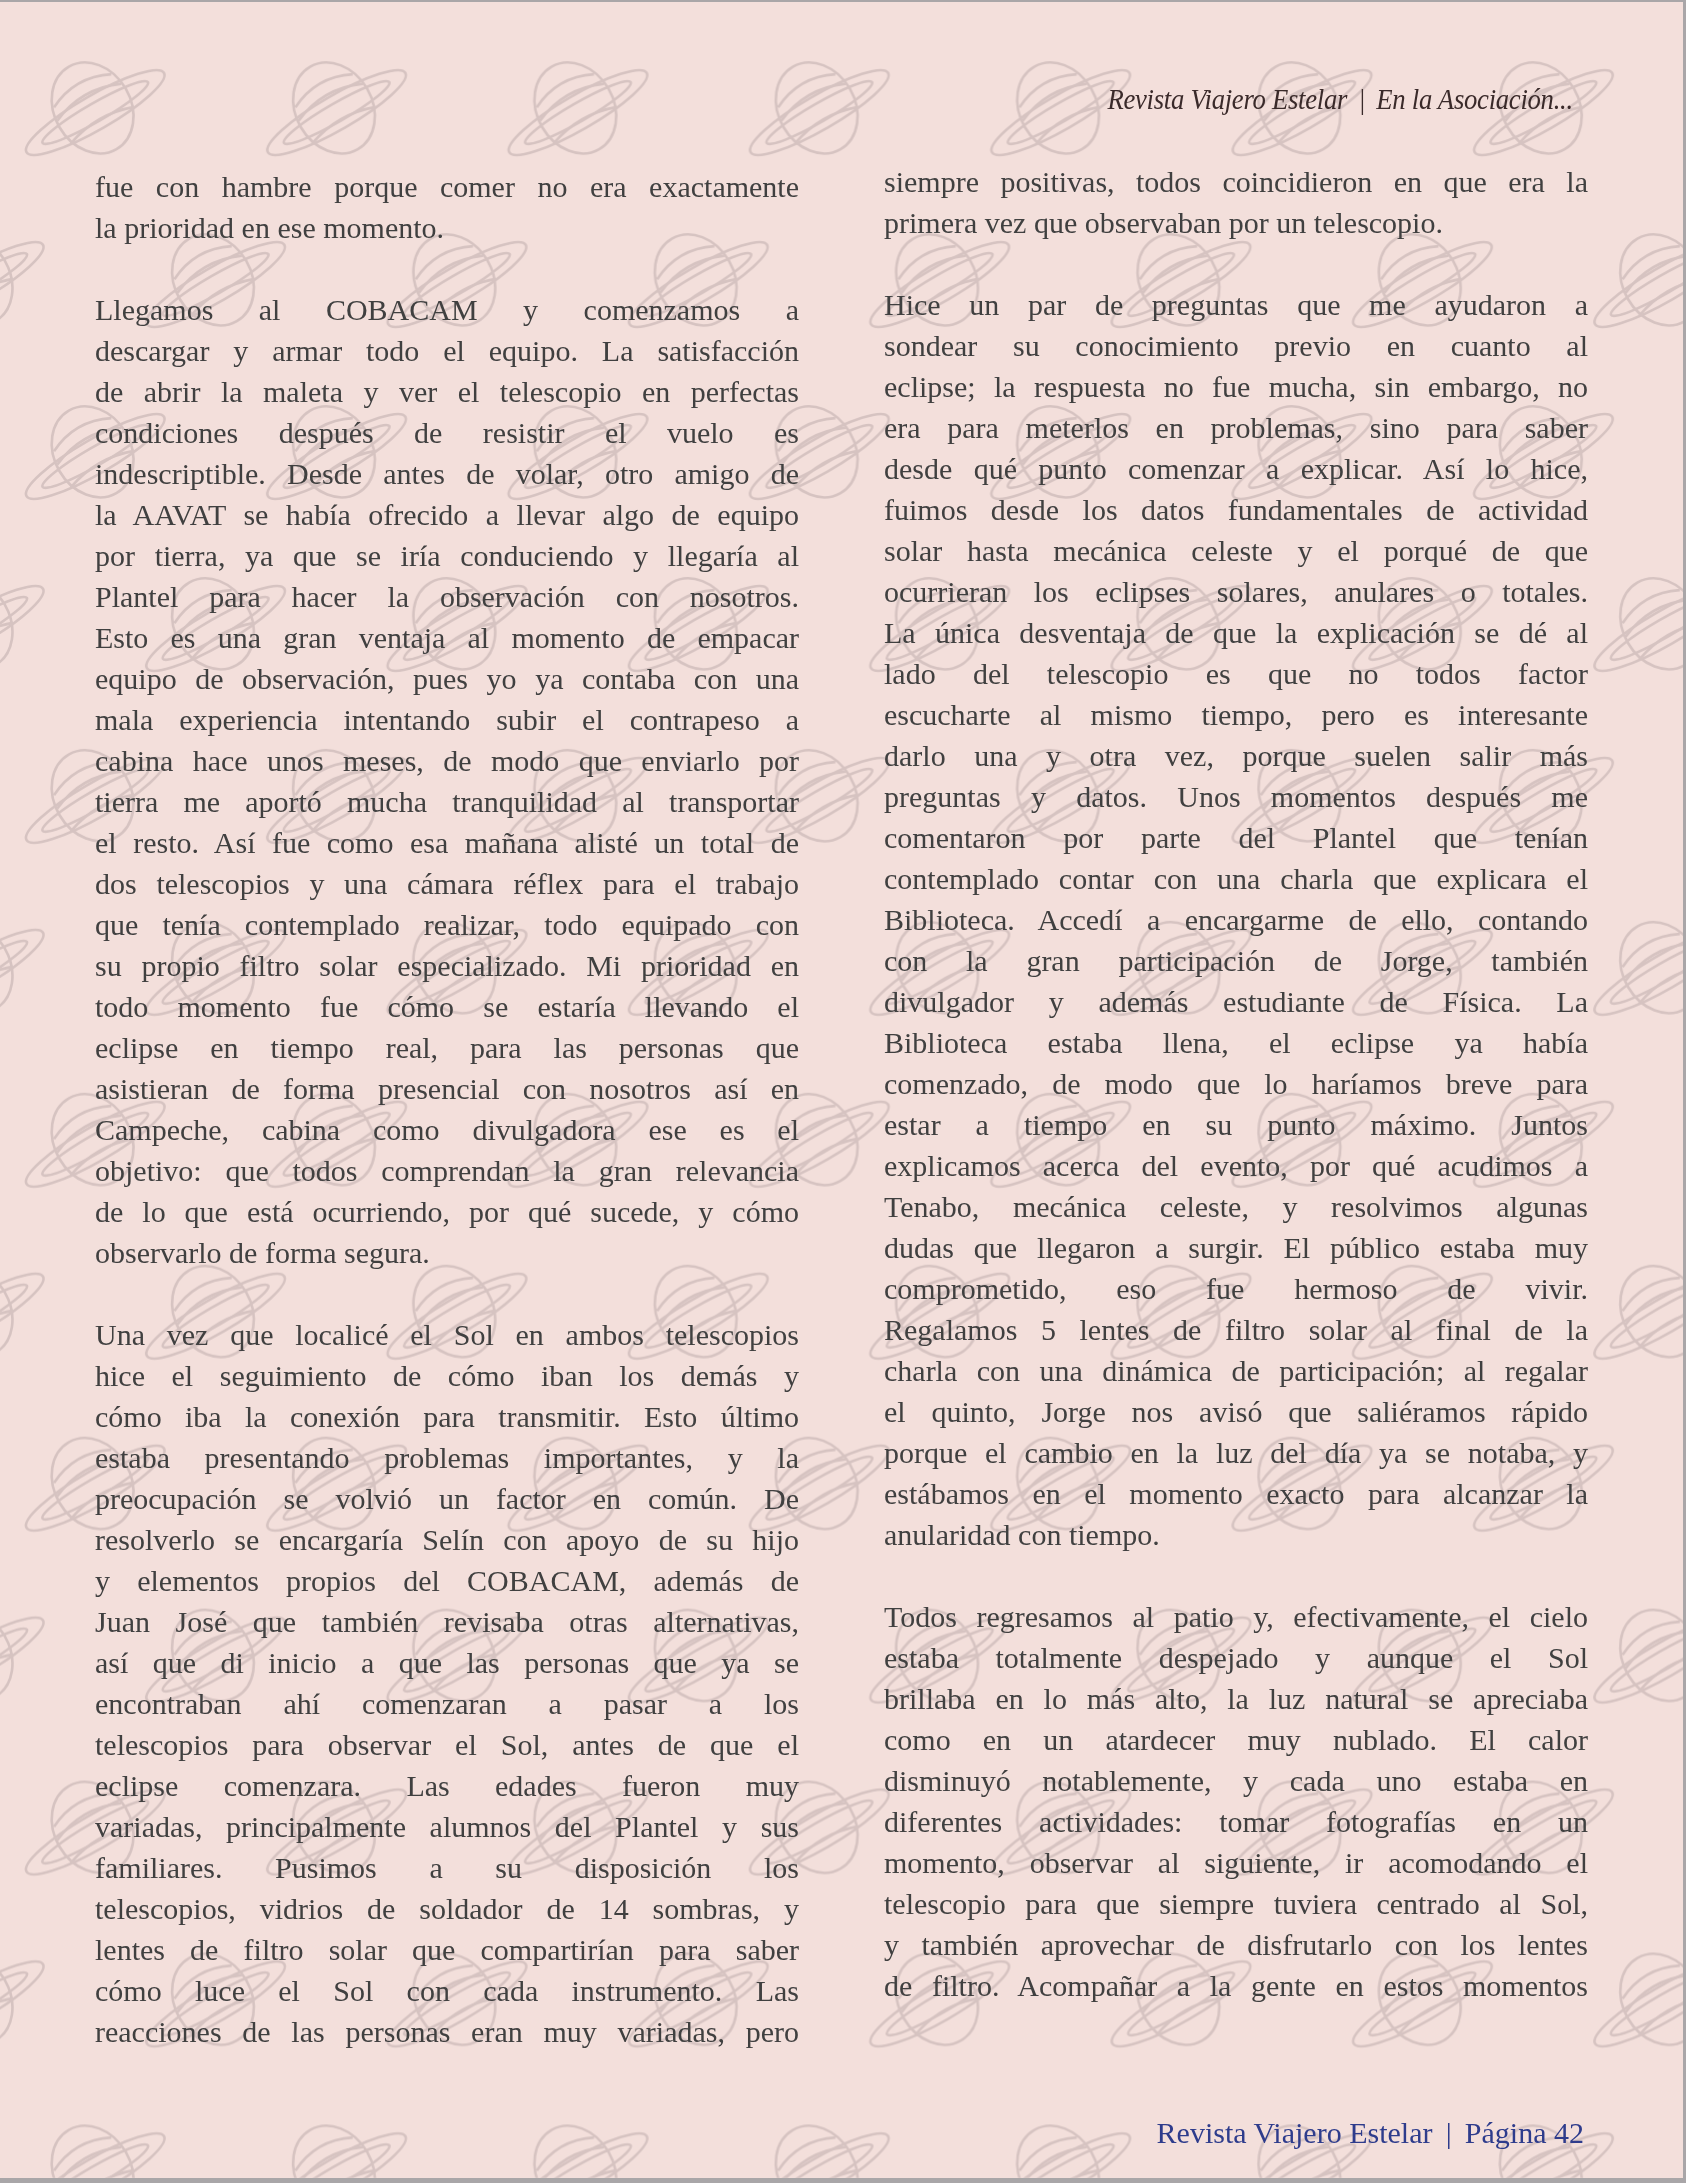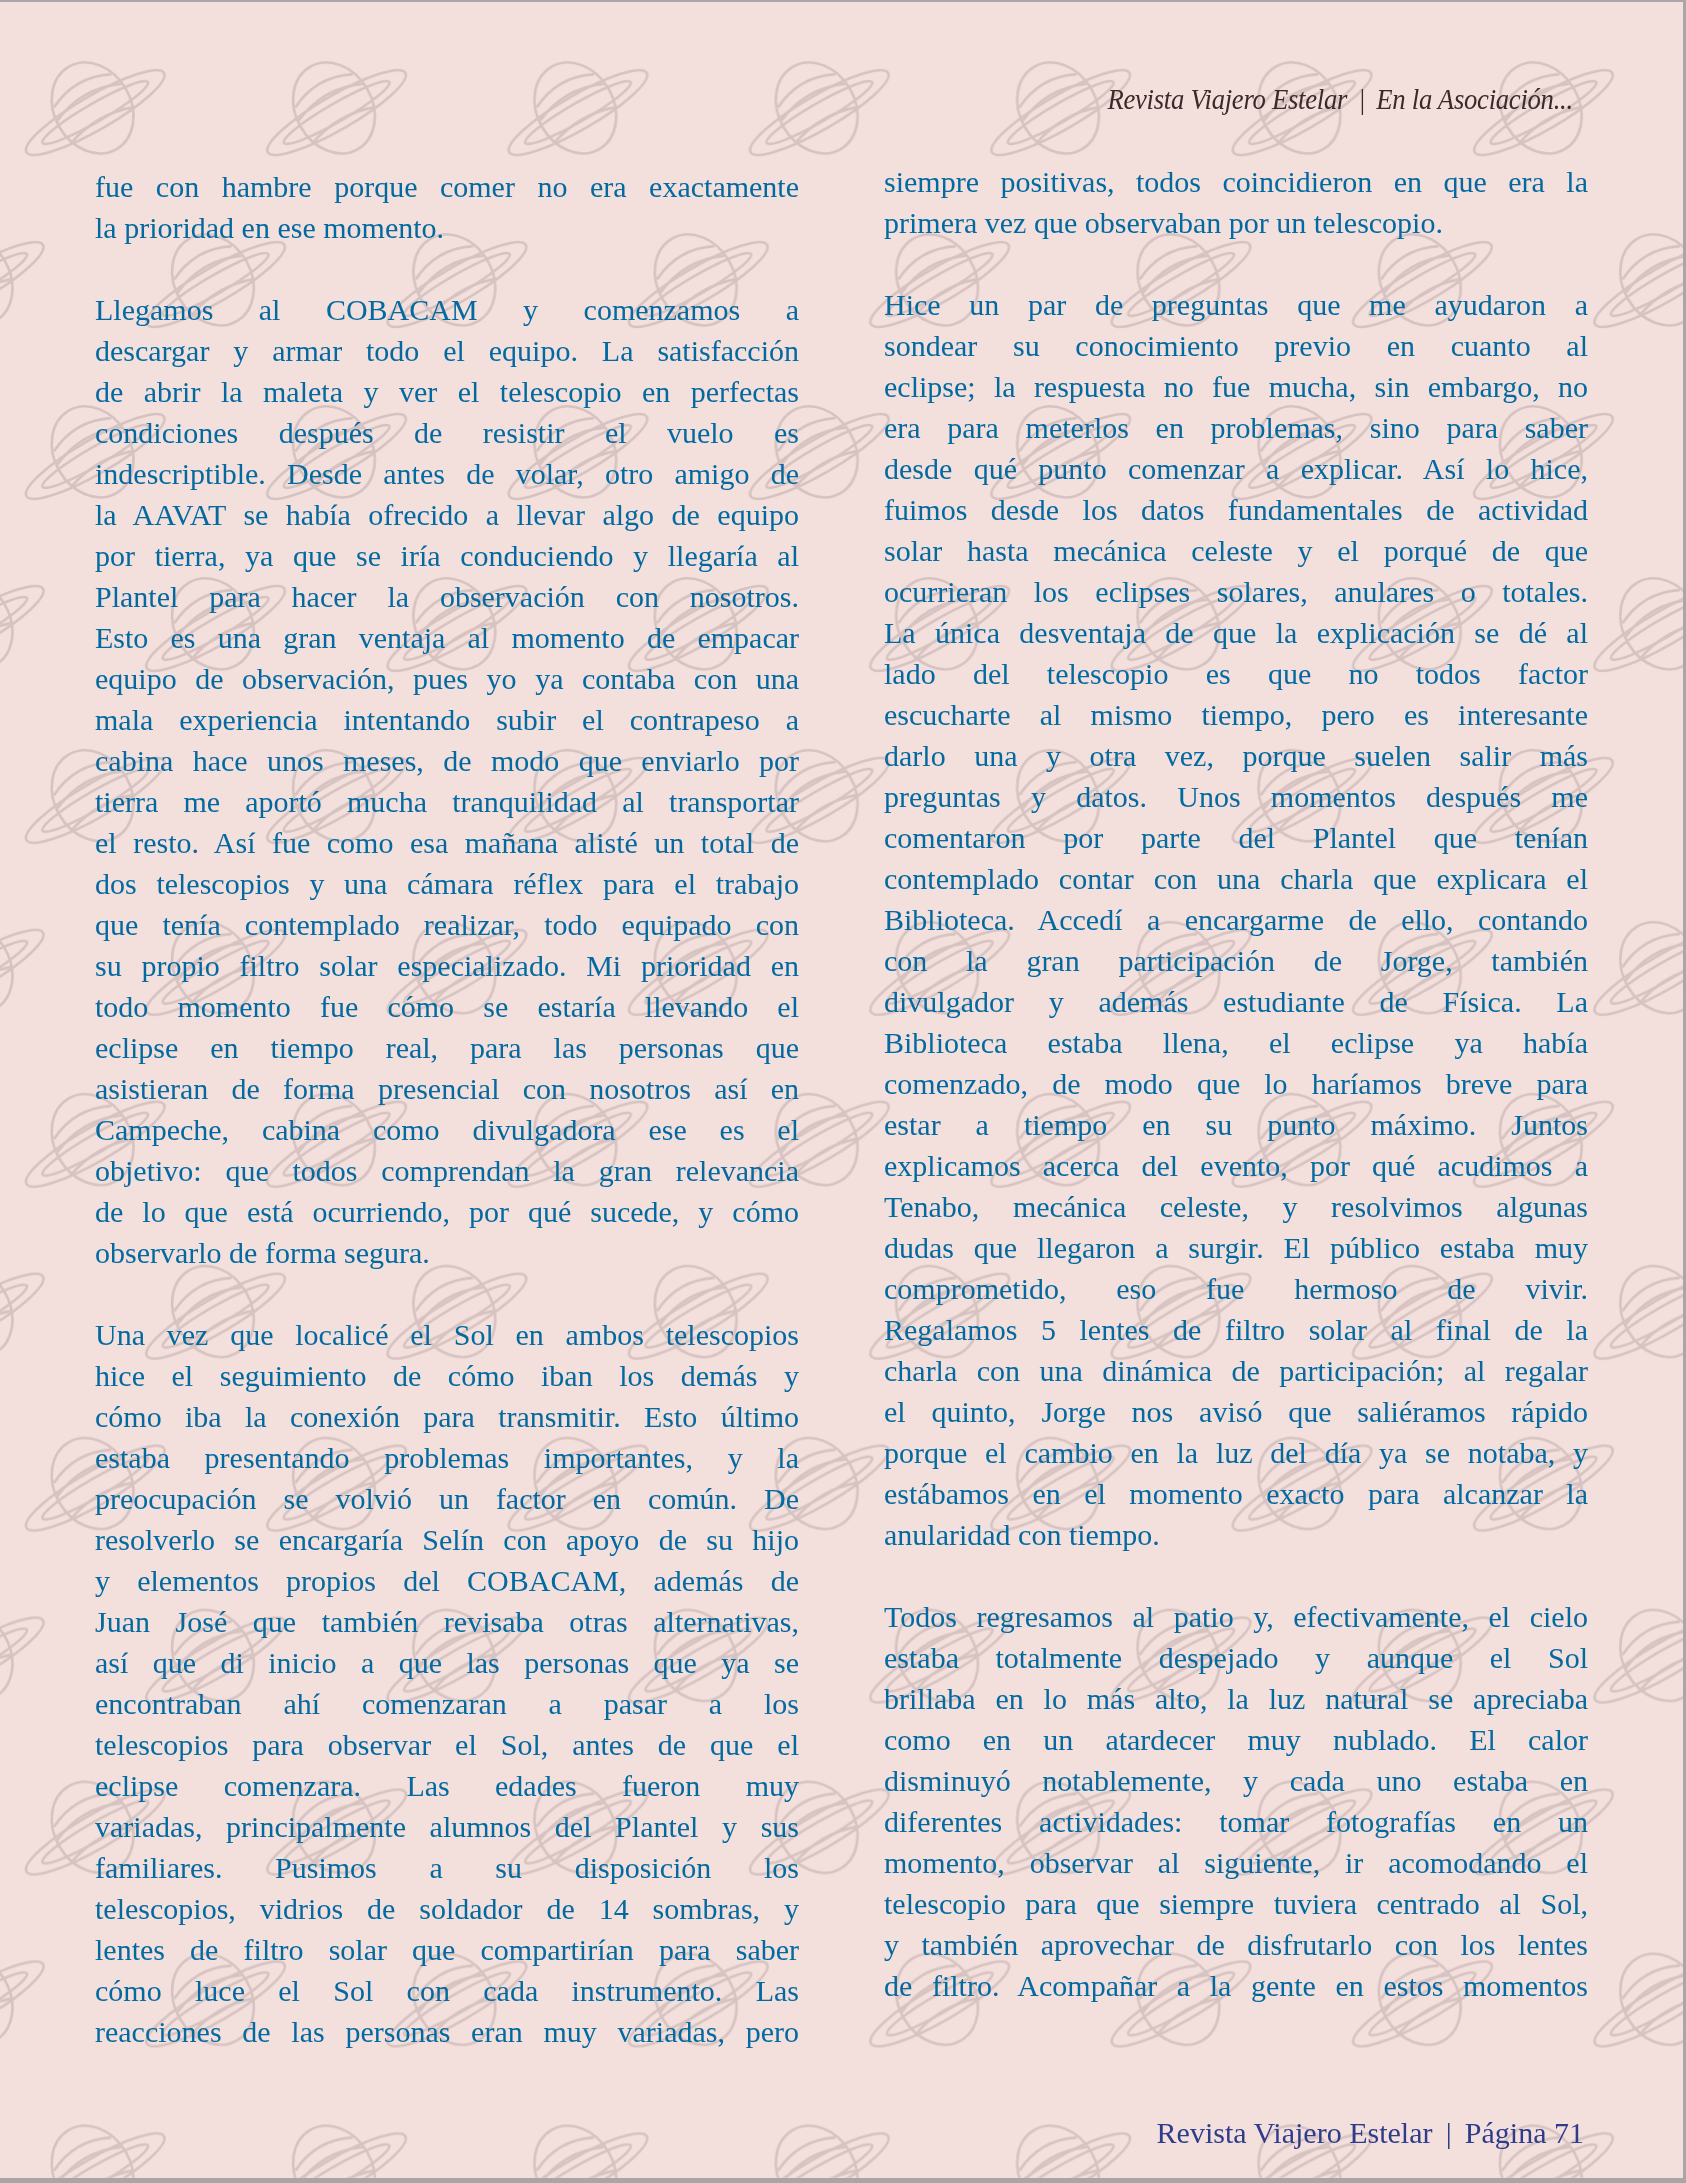--- a/index.html
+++ b/index.html
@@ -28,21 +28,21 @@
     white-space: nowrap;
     transform: scaleX(0.92);
     transform-origin: right center;
   }
   .running-head .sep { margin: 0 12px; }
   .col {
     position: absolute;
     width: 704px;
     font-size: 30px;
     line-height: 41px;
-    color: #0369a1;
+    color: #404040;
     text-align: justify;
     hyphens: none;
   }
   .col p { margin: 0 0 41px 0; }
   .col p:last-child { margin-bottom: 0; }
   .col-left { left: 95px; top: 164px; }
   .col-right { left: 868px; top: 159px; margin-left: 16px; }
   .line { display: block; text-align: justify; text-align-last: justify; white-space: nowrap; }
   .line.last { text-align-last: left; }
   .footer {
@@ -184,16 +184,16 @@
         <span class="line">disminuyó notablemente, y cada uno estaba en</span>
         <span class="line">diferentes actividades: tomar fotografías en un</span>
         <span class="line">momento, observar al siguiente, ir acomodando el</span>
         <span class="line">telescopio para que siempre tuviera centrado al Sol,</span>
         <span class="line">y también aprovechar de disfrutarlo con los lentes</span>
         <span class="line">de filtro. Acompañar a la gente en estos momentos</span>
       </p>
     </div>
 
   <div class="footer">
-    <span>Revista Viajero Estelar</span><span class="sep">|</span><span>Página 71</span>
+    <span>Revista Viajero Estelar</span><span class="sep">|</span><span>Página 42</span>
   </div>
 </div>
 
 
 </body></html>

